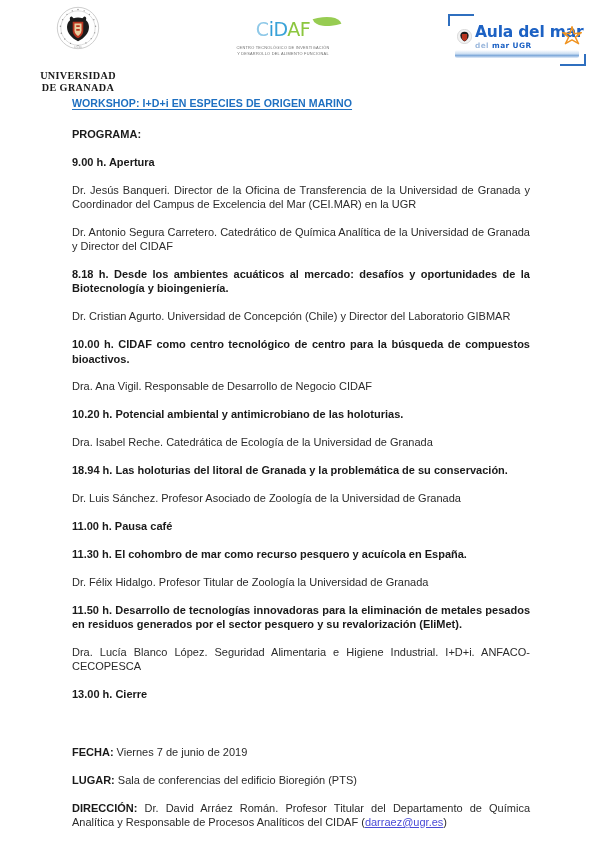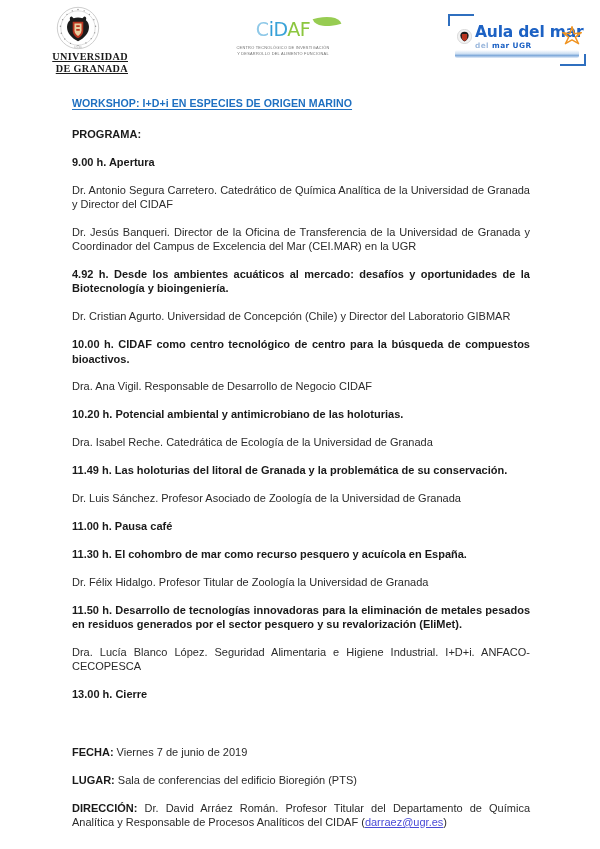--- a/index.html
+++ b/index.html
@@ -42,23 +42,22 @@
   
   .logo-ugr { left: 28px; top: 6px; width: 100px; text-align: center; }
   .ugr-seal { width: 44px; height: 44px; margin: 0 auto; display: block; }
   .ugr-wordmark {
     font-family: "Liberation Serif", serif;
     font-size: 10.2px;
     font-weight: 700;
     letter-spacing: 0.35px;
     line-height: 11.6px;
     color: #1a1a1a;
-    margin-top: 1px;
-    text-align: right;
-    text-decoration: underline;
+    margin-top: 20px;
+    text-align: center;
   }
 
   
   .logo-cidaf { left: 222px; top: 14px; width: 122px; text-align: center; }
   .cidaf-mark { position: relative; height: 30px; }
   .cidaf-word {
     font-family: "DejaVu Sans", sans-serif;
     font-size: 19px;
     font-weight: 400;
     letter-spacing: -0.5px;
@@ -255,29 +254,29 @@
 
   </div>
 
   <div class="doc">
 
     <div class="doc-title">WORKSHOP: I+D+i EN ESPECIES DE ORIGEN MARINO</div>
 
     <p class="line bold">PROGRAMA:</p>
 
     <p class="line bold">9.00 h. Apertura</p>
+    <p class="line">Dr. Jesús Banqueri. Director de la Oficina de Transferencia de la Universidad de Granada y Coordinador del Campus de Excelencia del Mar (CEI.MAR) en la UGR</p>
     <p class="line">Dr. Antonio Segura Carretero. Catedrático de Química Analítica de la Universidad de Granada y Director del CIDAF</p>
-    <p class="line">Dr. Jesús Banqueri. Director de la Oficina de Transferencia de la Universidad de Granada y Coordinador del Campus de Excelencia del Mar (CEI.MAR) en la UGR</p>
-    <p class="line bold">4.92 h. Desde los ambientes acuáticos al mercado: desafíos y oportunidades de la Biotecnología y bioingeniería.</p>
+    <p class="line bold">8.18 h. Desde los ambientes acuáticos al mercado: desafíos y oportunidades de la Biotecnología y bioingeniería.</p>
     <p class="line"> Dr. Cristian Agurto. Universidad de Concepción (Chile) y Director del Laboratorio GIBMAR</p>
     <p class="line bold">10.00 h. CIDAF como centro tecnológico de centro para la búsqueda de compuestos bioactivos.</p>
     <p class="line">Dra. Ana Vigil. Responsable de Desarrollo de Negocio CIDAF</p>
     <p class="line bold">10.20 h. Potencial ambiental y antimicrobiano de las holoturias.</p>
     <p class="line">Dra. Isabel Reche. Catedrática de Ecología de la Universidad de Granada</p>
-    <p class="line bold">11.49 h. Las holoturias del litoral de Granada y la problemática de su conservación.</p>
+    <p class="line bold">18.94 h. Las holoturias del litoral de Granada y la problemática de su conservación.</p>
     <p class="line">Dr. Luis Sánchez. Profesor Asociado de Zoología de la Universidad de Granada</p>
     <p class="line bold">11.00 h. Pausa café</p>
     <p class="line bold">11.30 h. El cohombro de mar como recurso pesquero y acuícola en España.</p>
     <p class="line">Dr. Félix Hidalgo. Profesor Titular de Zoología la Universidad de Granada</p>
     <p class="line bold">11.50 h. Desarrollo de tecnologías innovadoras para la eliminación de metales pesados en residuos generados por el sector pesquero y su revalorización (EliMet).</p>
     <p class="line">Dra. Lucía Blanco López. Seguridad Alimentaria e Higiene Industrial. I+D+i. ANFACO-CECOPESCA</p>
     <p class="line bold">13.00 h. Cierre</p>
 
     <div class="section-gap"></div>
 

